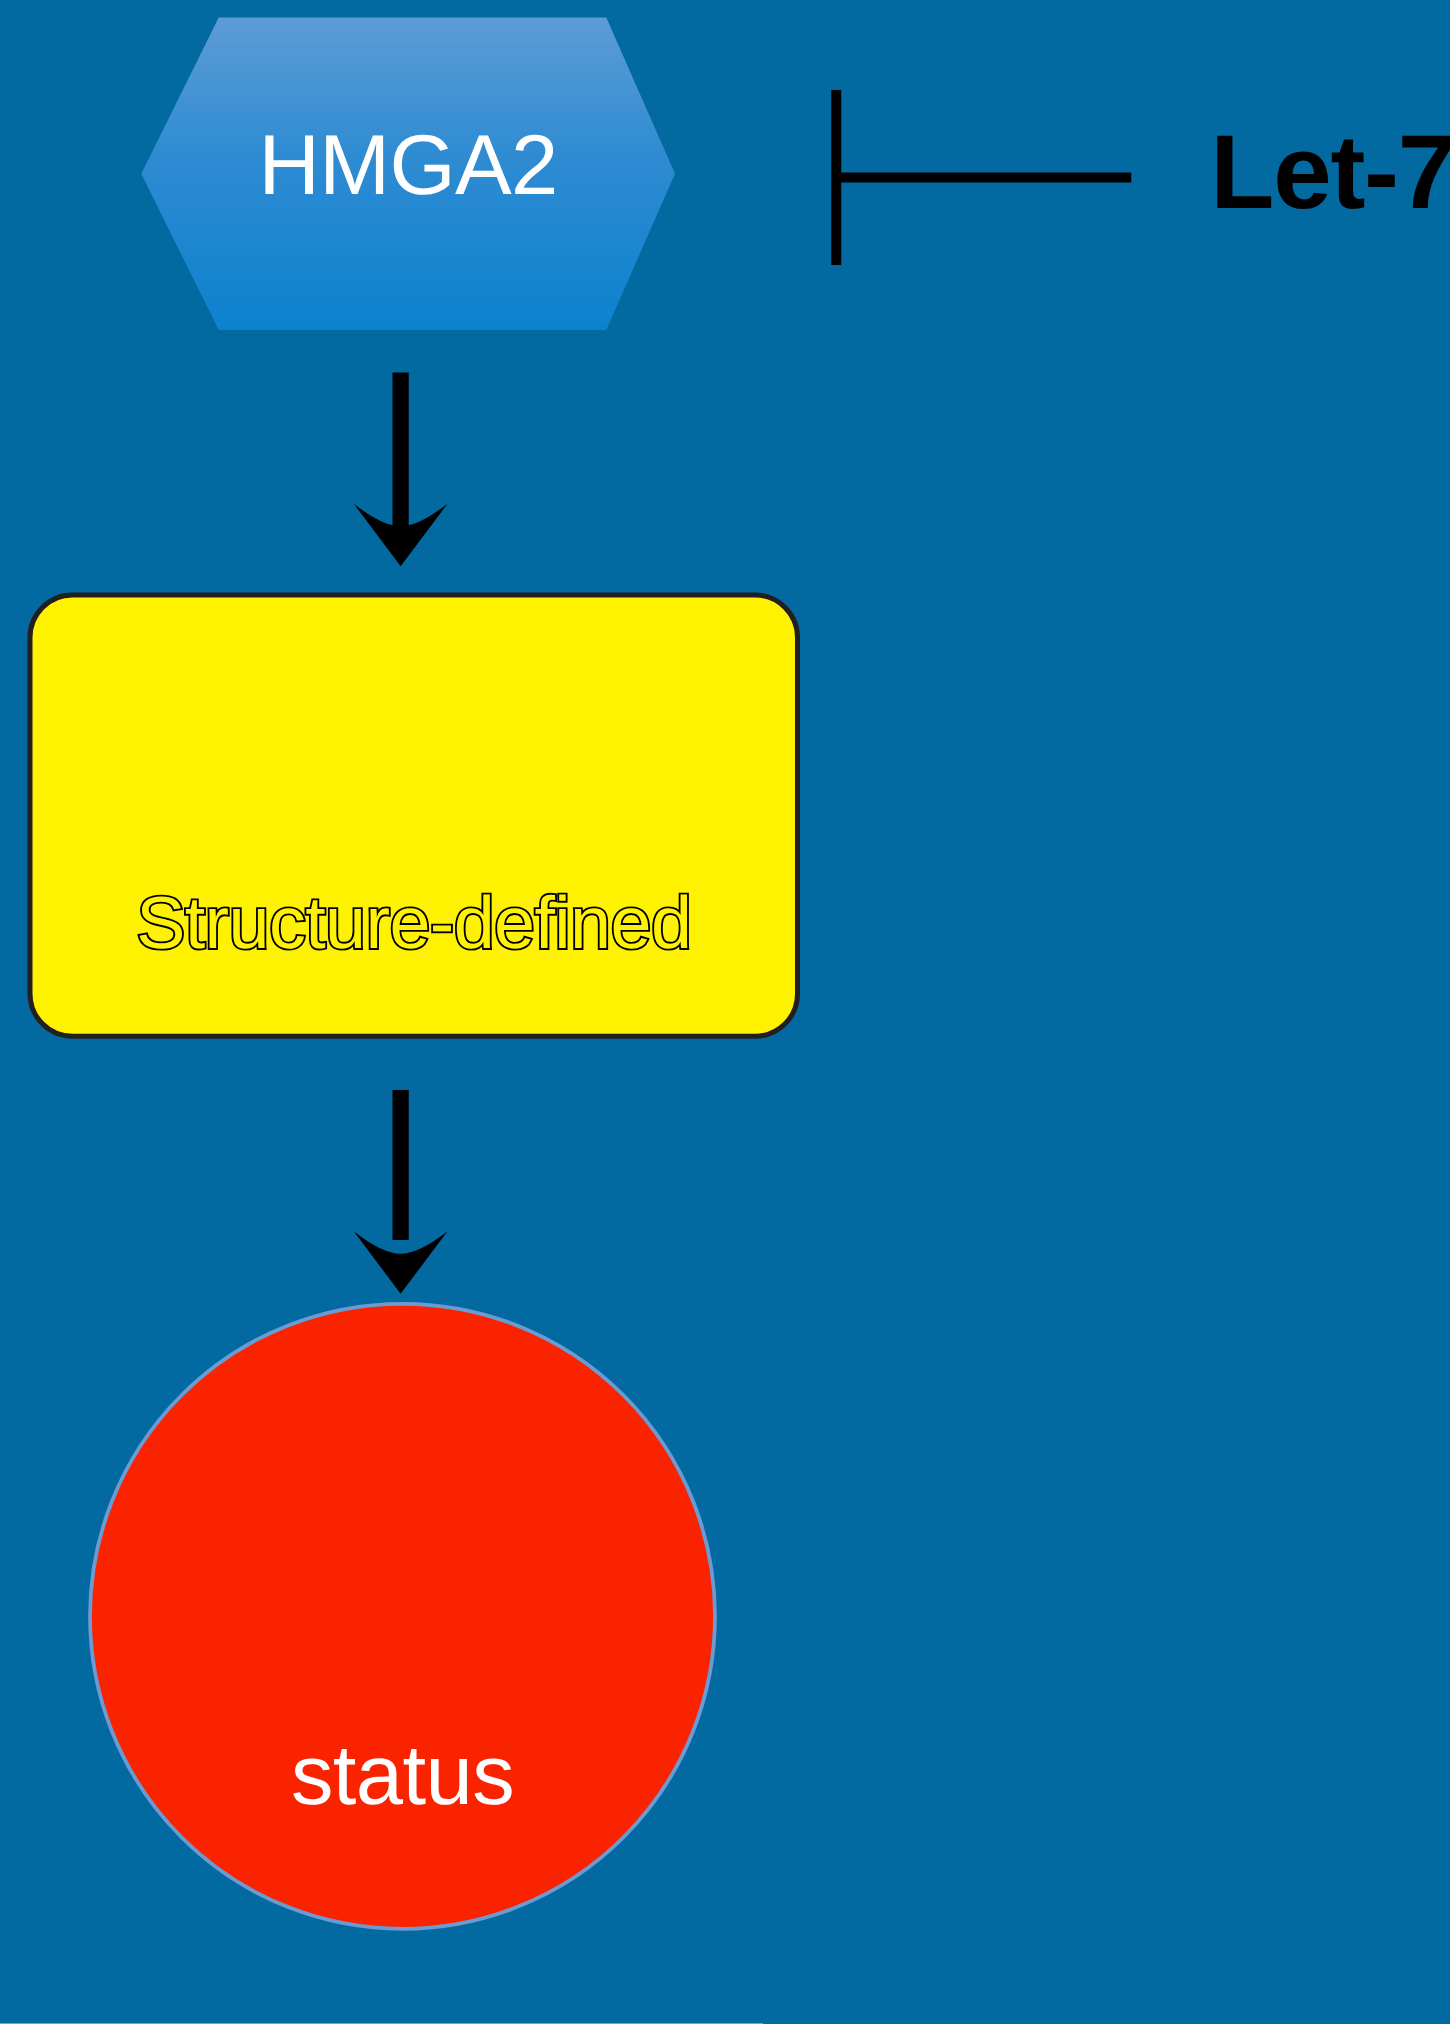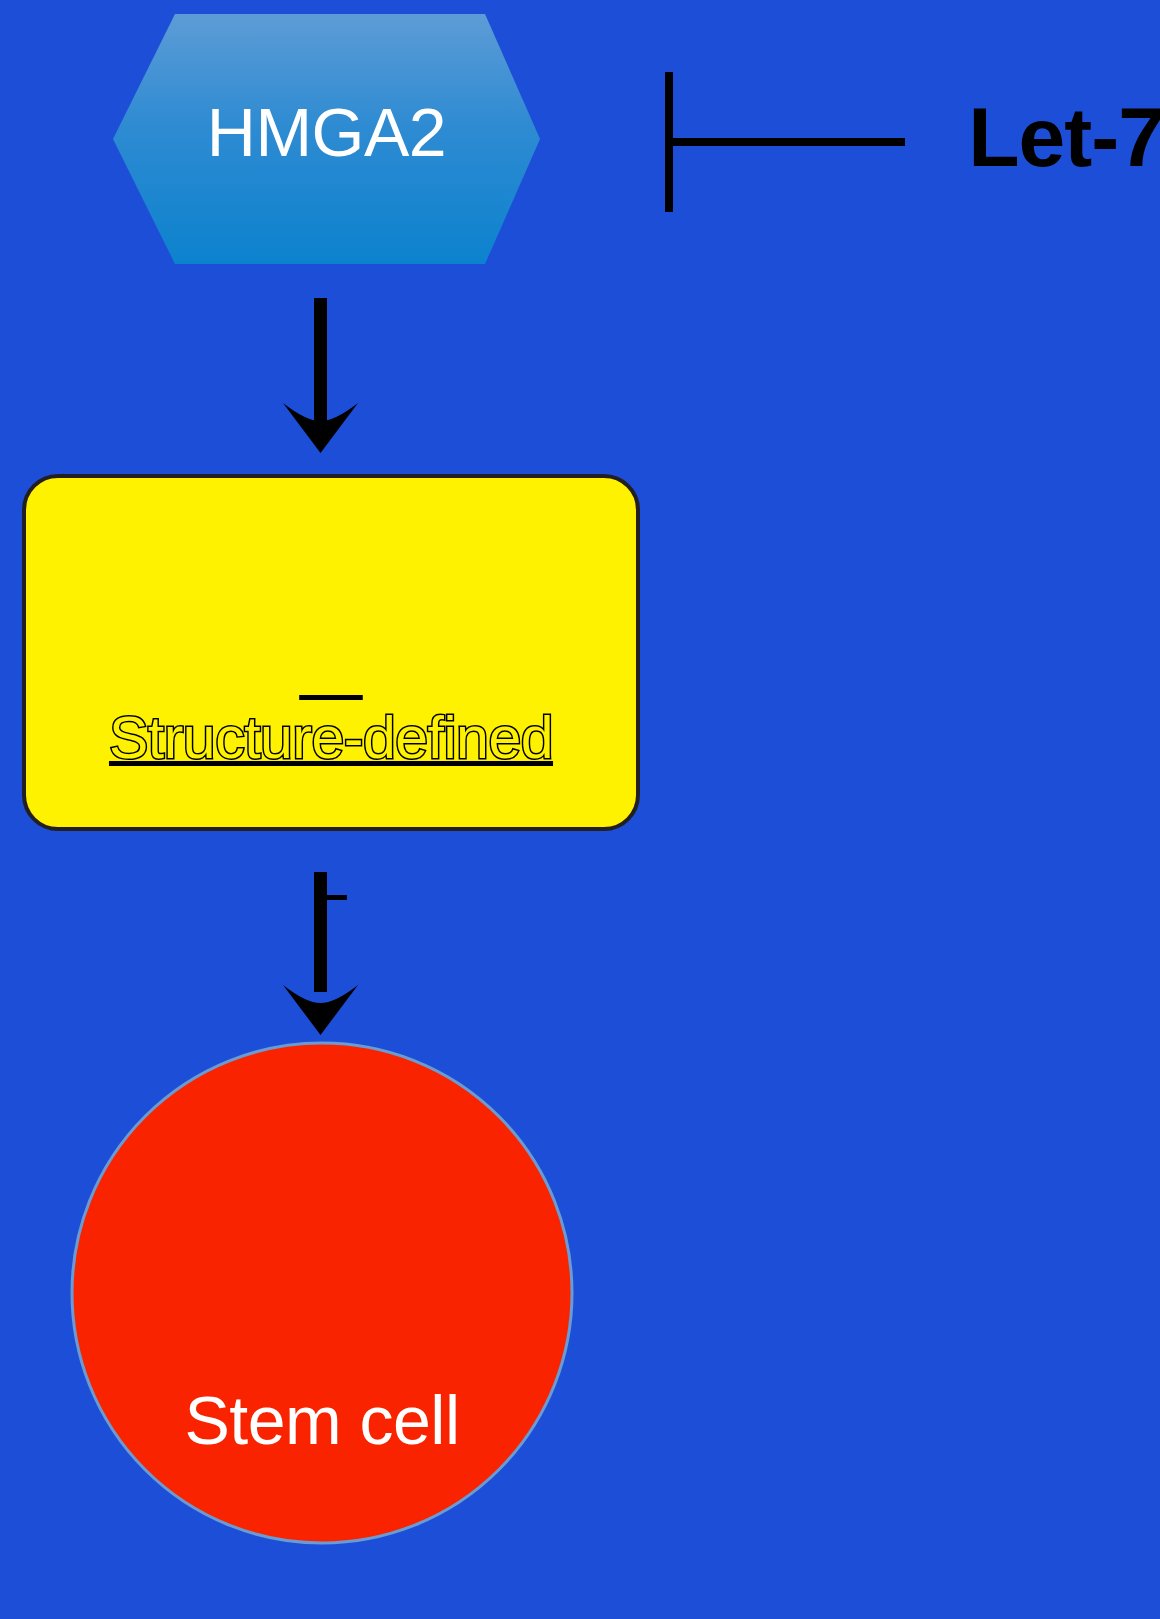--- a/index.html
+++ b/index.html
@@ -7,21 +7,21 @@
     padding: 0;
     background: #ffffff;
   }
   body {
     font-family: "Liberation Sans", sans-serif;
   }
   #canvas {
     position: relative;
     width: 1160px;
     height: 1619px;
-    background: #1d4ed8;
+    background: #0369a1;
     overflow: hidden;
   }
   #canvas svg.layer {
     position: absolute;
     top: 0;
     left: 0;
     width: 1160px;
     height: 1619px;
   }
   
@@ -55,21 +55,20 @@
     left: 22px;
     top: 572px;
     width: 618px;
     font-size: 59px;
     font-weight: 400;
     line-height: 1.13;
     color: #FFF200;
     letter-spacing: -0.5px;
     -webkit-text-stroke: 3px #000000;
     paint-order: stroke fill;
-    text-decoration: underline;
   }
   #circle-label {
     left: 72px;
     top: 1228px;
     width: 500px;
     font-size: 68px;
     color: #ffffff;
     font-weight: 400;
     line-height: 1.13;
     letter-spacing: -0.5px;
@@ -113,17 +112,16 @@
 
   <div class="txt" id="hexagon-label">HMGA2</div>
 
   <div class="txt" id="let7-label">Let-7</div>
 
   <div class="txt" id="yellowbox-label">
     <div>Structure-defined</div>
   </div>
 
   <div class="txt" id="circle-label">
-    <div>Stem cell</div>
     <div>status</div>
   </div>
 
 </div>
 
 </body></html>

